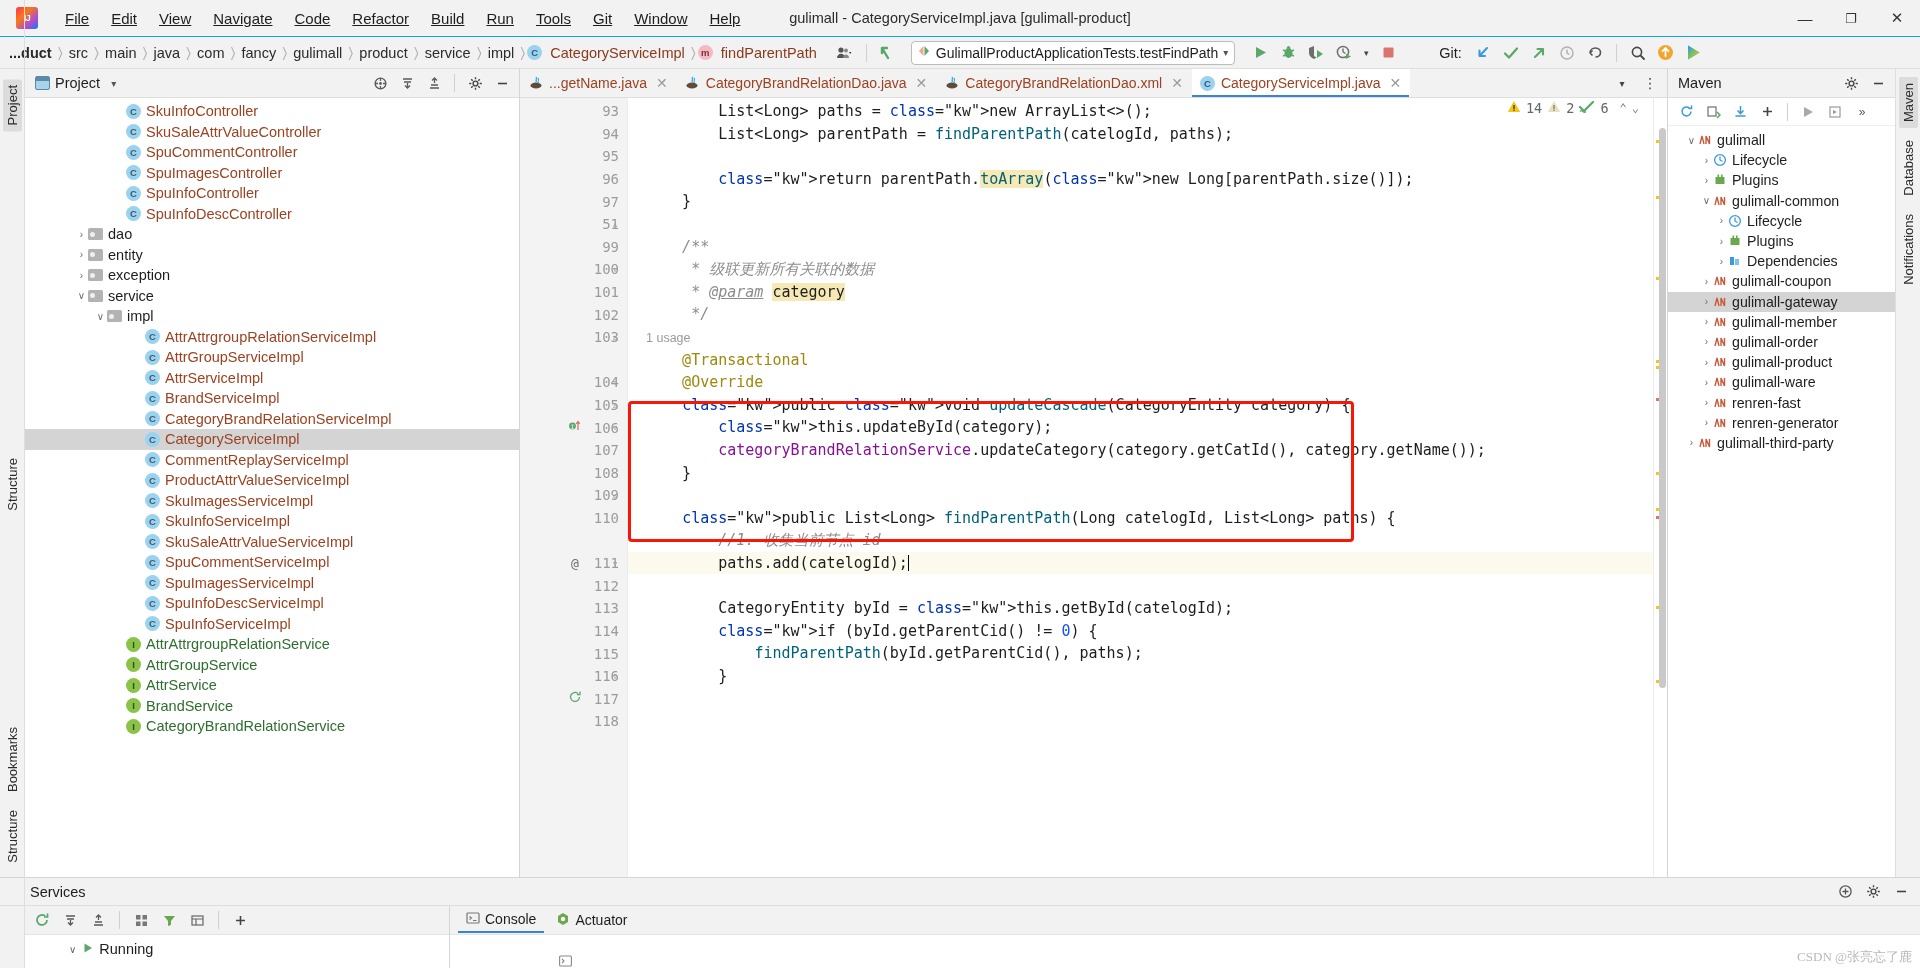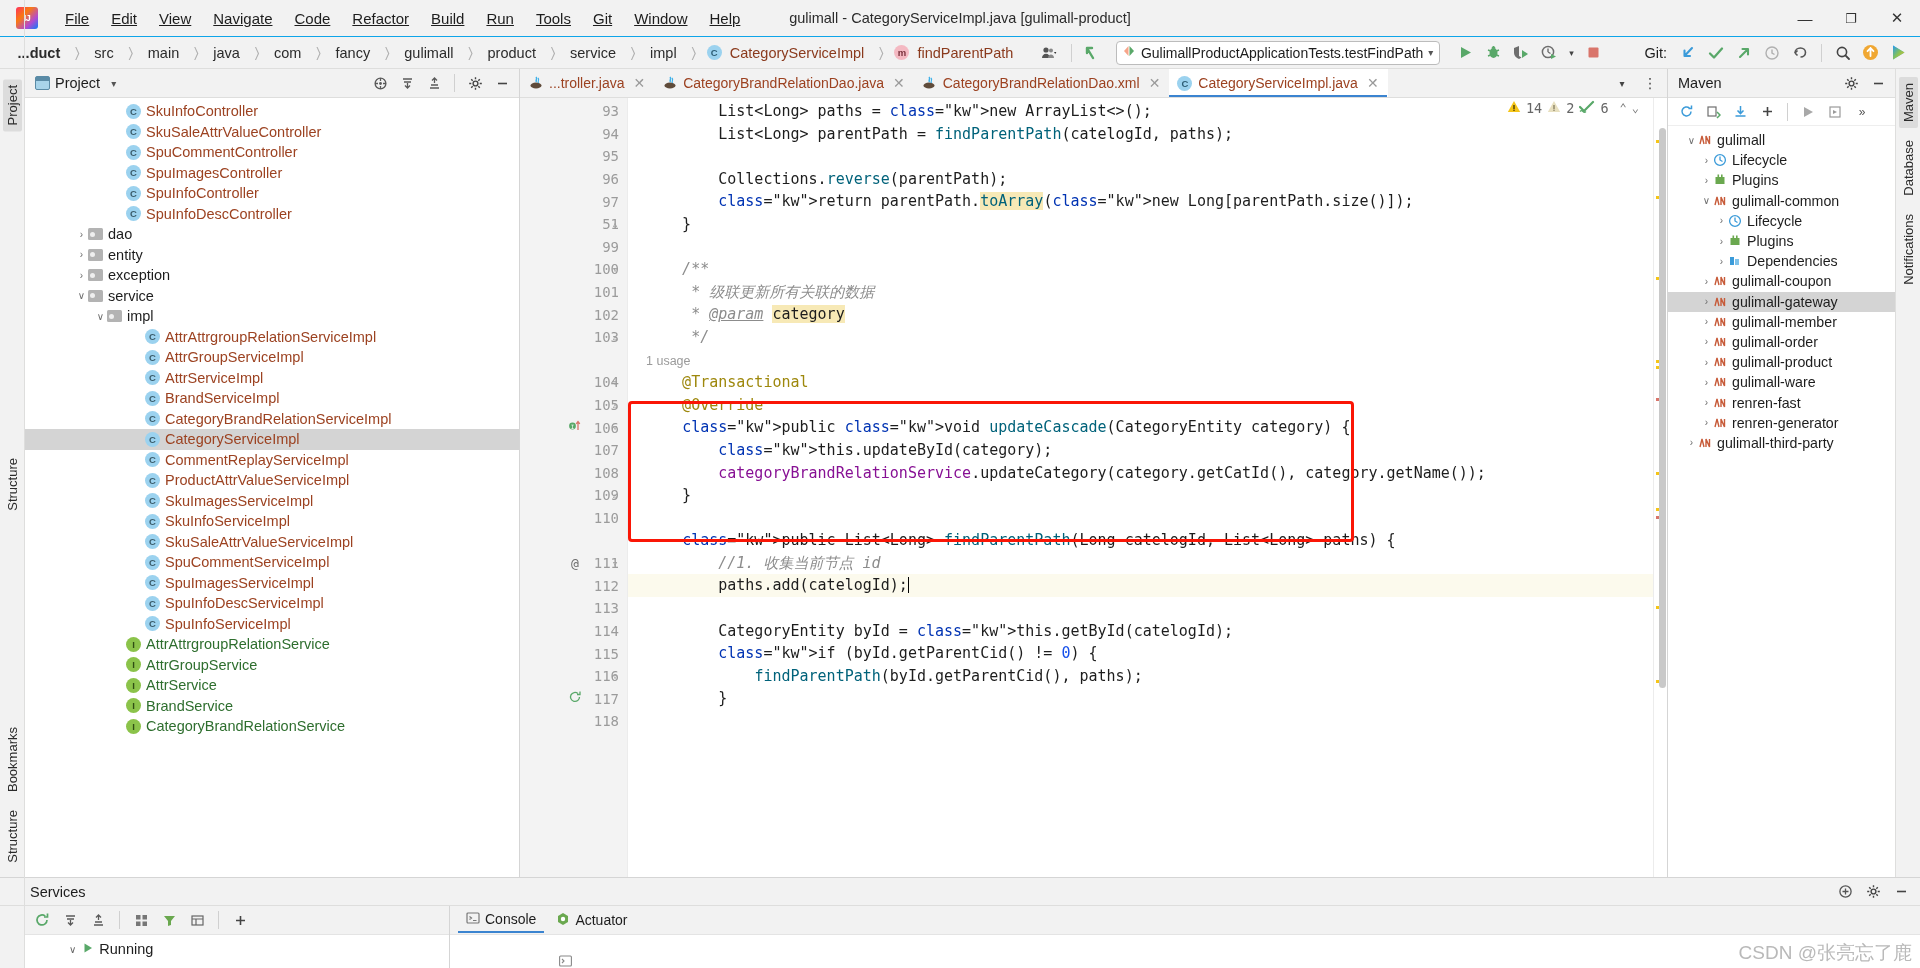--- a/index.html
+++ b/index.html
@@ -42,21 +42,20 @@
   .win-btn {
     width: 46px; height: 36px; display: flex; align-items: center; justify-content: center;
     color: #333; font-size: 15px;
   }
 
   
   .navbar {
     height: 32px; background: #f2f2f2; display: flex; align-items: center;
     border-bottom: 1px solid #dededd; flex: none; padding-left: 0px; gap: 0;
     position: relative;
-    justify-content: space-between;
   }
   .crumb {
     display: flex; align-items: center; font-size: 14.5px; color: #2b2b2b;
     white-space: nowrap; padding: 0 1px;
   }
   .crumb .txt { padding: 0 4px; }
   .crumb.bold .txt { font-weight: bold; }
   .crumb-sep { color: #b0b0b0; font-size: 15px; margin: 0 1px; }
   .cls-badge {
     width: 15px; height: 15px; border-radius: 50%; background: #9bd2ef;
@@ -244,22 +243,22 @@
   .svc-tree { flex:1; background:#fff; padding-top:4px; }
   .svc-node { display:flex; align-items:center; height:20px; font-size:14.5px; padding-left:44px;}
   .svc-right { flex:1; display:flex; flex-direction:column; background:#fff; min-width:0;}
   .svc-tabs { height:29px; display:flex; align-items:center; background:#f2f2f2; border-bottom:1px solid #e4e4e4; gap:4px; padding-left:8px;}
   .svc-tab { display:flex; align-items:center; gap:5px; font-size:14px; padding:3px 8px; color:#1d1d1d;}
   .svc-tab.active { border-bottom:2px solid #3b84d0; }
   .console {
     flex:1; font-family:"DejaVu Sans Mono", monospace; font-size:14px; color:#1d1d1d;
     padding-left: 34px; padding-top: 2px; white-space: pre; overflow: hidden; position:relative;
   }
-  .wm { position:absolute; right:8px; bottom:2px; color:#b9b9b9; font-size:19px;
-        font-family:Liberation Sans, sans-serif; }
+  .wm { position:absolute; right:8px; bottom:2px; color:#b9b9b9; font-size:13px;
+        font-family:Liberation Serif, serif; }
   .botstrip-left {
     position:absolute; left:0; top:0; bottom:0; width:25px; border-right:1px solid #dededd;
     display:flex; flex-direction:column; align-items:center; justify-content:center;
   }
 </style>
 </head>
 <body>
 
 <div class="app">
 
@@ -675,21 +674,21 @@
     <div class="editorcol">
       <div class="tabbar">
         <div class="etab">
           <span class="ftype">
             <svg width="14" height="14" viewBox="0 0 14 14">
                 <ellipse cx="7" cy="9.5" rx="5.5" ry="3" fill="#5f4b3a"></ellipse>
                 <path d="M7 1 c2 2 -1 3 0.5 5" stroke="#3fb0e8" stroke-width="1.5" fill="none"></path>
                 <path d="M9 2 c2 2 -1 3 0.5 5" stroke="#3fb0e8" stroke-width="1.2" fill="none"></path>
               </svg>
           </span>
-          <span>...troller.java</span>
+          <span>...getName.java</span>
           <span class="x">✕</span>
         </div>
         <div class="etab">
           <span class="ftype">
             <svg width="14" height="14" viewBox="0 0 14 14">
                 <ellipse cx="7" cy="9.5" rx="5.5" ry="3" fill="#5f4b3a"></ellipse>
                 <path d="M7 1 c2 2 -1 3 0.5 5" stroke="#3fb0e8" stroke-width="1.5" fill="none"></path>
                 <path d="M9 2 c2 2 -1 3 0.5 5" stroke="#3fb0e8" stroke-width="1.2" fill="none"></path>
               </svg>
           </span>
@@ -855,21 +854,20 @@
                 </svg>
             </span>
             <span>6</span>
             <span style="margin-left:6px;color:#777;font-size:12px">⌃</span>
             <span style="color:#777;font-size:12px">⌄</span>
           </div>
           <div id="codelines">
               <div class="cline">        List&lt;Long&gt; paths = <span <span="" class="kw">class</span>="kw"&gt;new ArrayList&lt;&gt;();</div>
               <div class="cline">        List&lt;Long&gt; parentPath = <span class="mth">findParentPath</span>(catelogId, paths);</div>
               <div class="cline"></div>
-              <div class="cline">        Collections.<span class="mth">reverse</span>(parentPath);</div>
               <div class="cline">        <span <span="" class="kw">class</span>="kw"&gt;return parentPath.<span class="hlbg mth">toArray</span>(<span <span="" class="kw">class</span>="kw"&gt;new Long[parentPath.size()]);</div>
               <div class="cline">    }</div>
               <div class="cline"></div>
               <div class="cline"><span class="com">    /**</span></div>
               <div class="cline"><span class="com">     * 级联更新所有关联的数据</span></div>
               <div class="cline"><span class="com">     *</span> <span class="com" style="text-decoration:underline">@param</span> <span class="hlbg" style="color:#1d1d1d">category</span></div>
               <div class="cline"><span class="com">     */</span></div>
               <div class="cline"><span class="usage">1 usage</span></div>
               <div class="cline"><span class="anno">    @Transactional</span></div>
               <div class="cline"><span class="anno">    @Override</span></div>

